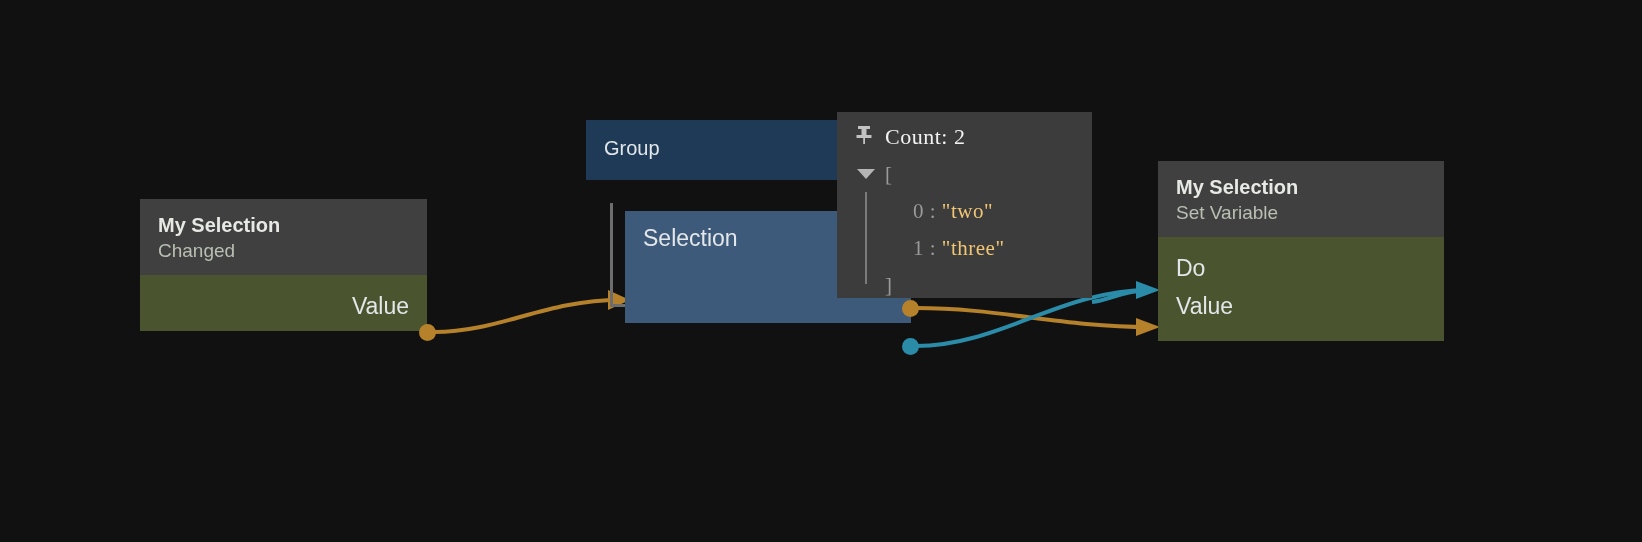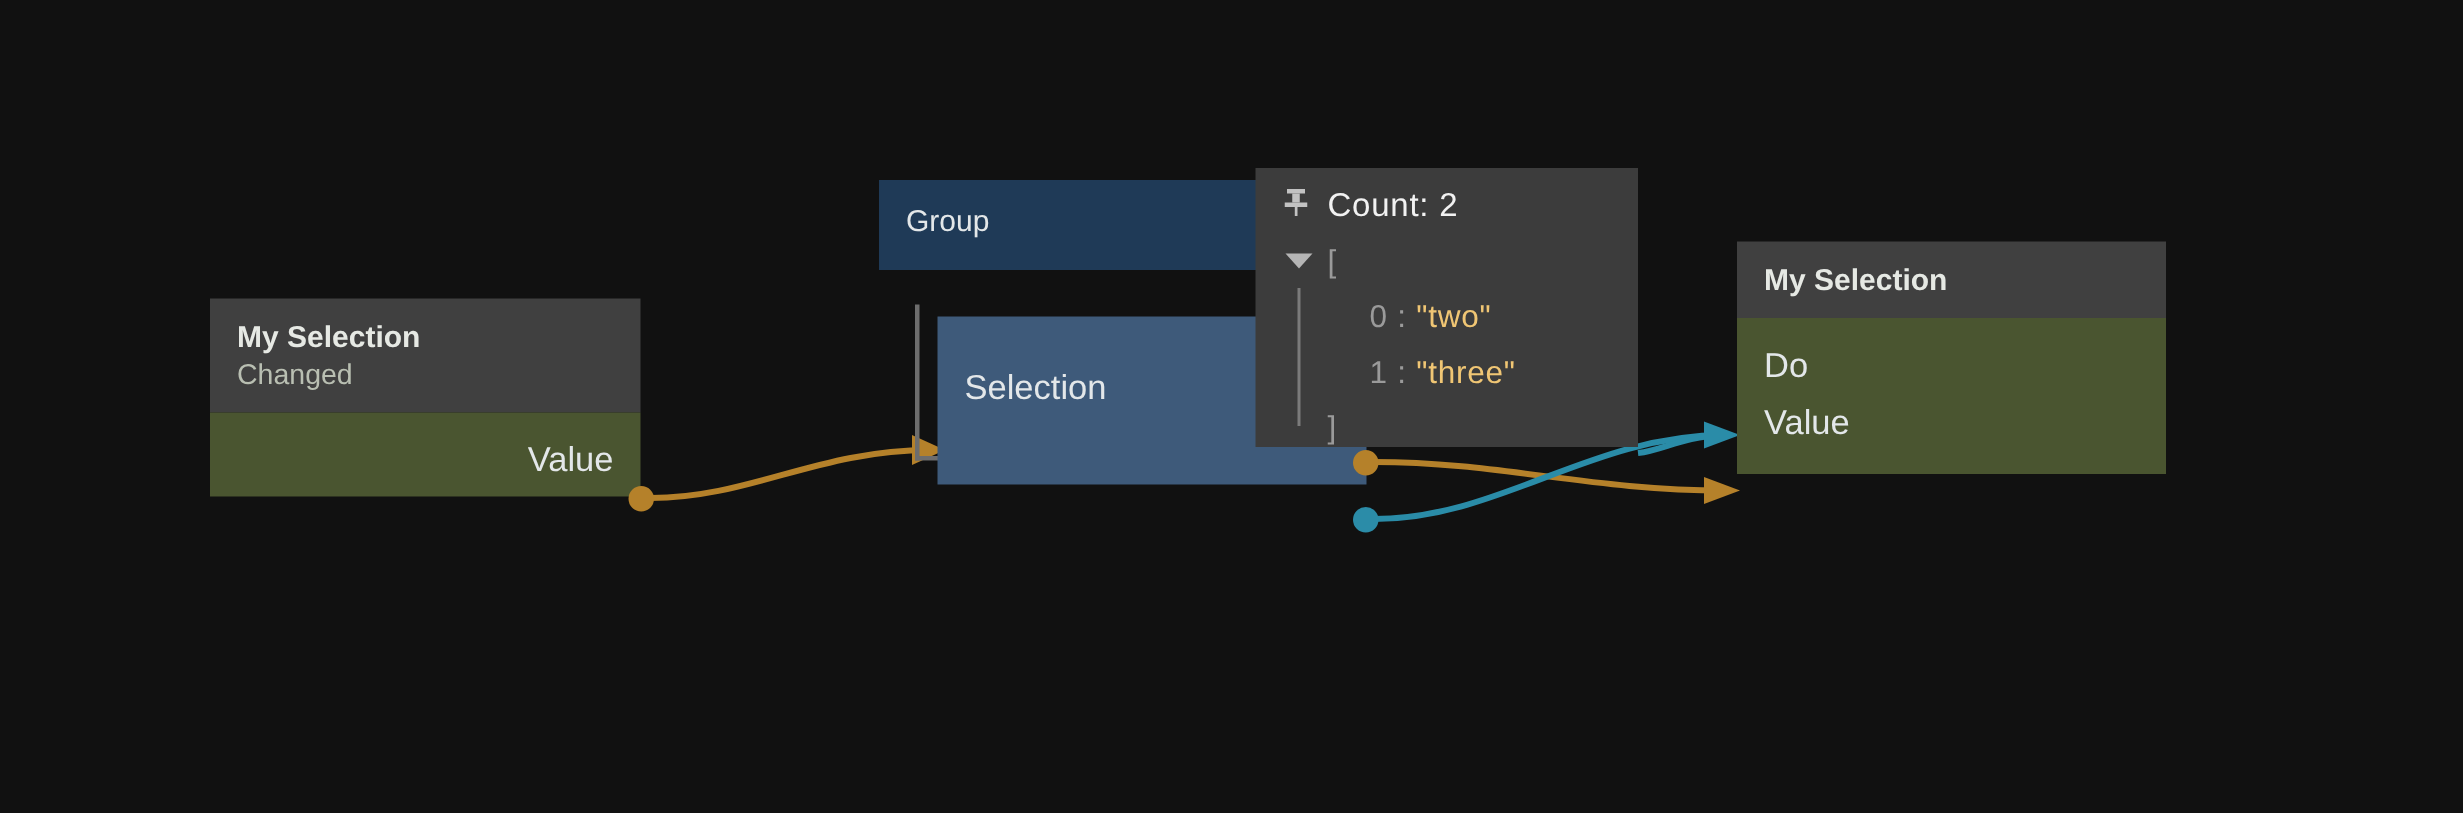--- a/index.html
+++ b/index.html
@@ -120,21 +120,21 @@
     z-index: 35;
   }
 
   
   .inspector {
     position: absolute;
     background: #3c3c3c;
     z-index: 30;
     box-sizing: border-box;
     padding: 10px 0 8px 0;
-    font-family: Liberation Sans, sans-serif;
+    font-family: Liberation Serif, serif;
   }
   .insp-head {
     display: flex;
     align-items: center;
     gap: 12px;
     padding: 2px 16px 6px 18px;
   }
   .insp-count {
     font-size: 22px;
     color: #f2f2f2;
@@ -203,21 +203,21 @@
     </div>
   </div>
   <div class="dot" style="left:419px; top:324px; background:#b5812a;"></div>
 
   <div class="group-header" style="left:586px; top:120px; width:300px; height:60px;">
     <div class="group-title">Group</div>
   </div>
   <div class="group-bracket" style="left:610px; top:203px; width:28px; height:104px;"></div>
 
   <div class="node node-blue" style="left:625px; top:211px; width:286px;">
-    <div class="node-body" style="height:112px; padding-top:28px;">
+    <div class="node-body" style="height:112px; padding-top:8px;">
       <div class="port-row in">
         <span>Selection</span>
       </div>
     </div>
   </div>
   <div class="dot" style="left:902px; top:300px; background:#b5812a;"></div>
   <div class="dot" style="left:902px; top:338px; background:#2b8ca8;"></div>
 
   <div class="inspector" style="left:837px; top:112px; width:255px; height:186px;">
     <div class="insp-head">
@@ -251,20 +251,21 @@
 
   <svg id="wires-over" viewBox="0 0 1642 542" xmlns="http://www.w3.org/2000/svg">
     <path d="M 1092 302 C 1110 300, 1120 291, 1150 290" fill="none" stroke="#2a8ca8" stroke-width="4"></path>
     <polygon points="1136,281 1160,290 1136,299" fill="#2a8ca8"></polygon>
     <polygon points="1136,318 1160,327 1136,336" fill="#b5812a"></polygon>
   </svg>
 
   <div class="node node-var" style="left:1158px; top:161px; width:286px; z-index:45;">
     <div class="node-header">
       <div class="node-title">My Selection</div>
+      <div class="node-subtitle">Set Variable</div>
     </div>
     <div class="node-body" style="height:104px; padding-top:12px;">
       <div class="port-row in">
         <span>Do</span>
       </div>
       <div class="port-row in">
         <span>Value</span>
       </div>
     </div>
   </div>

